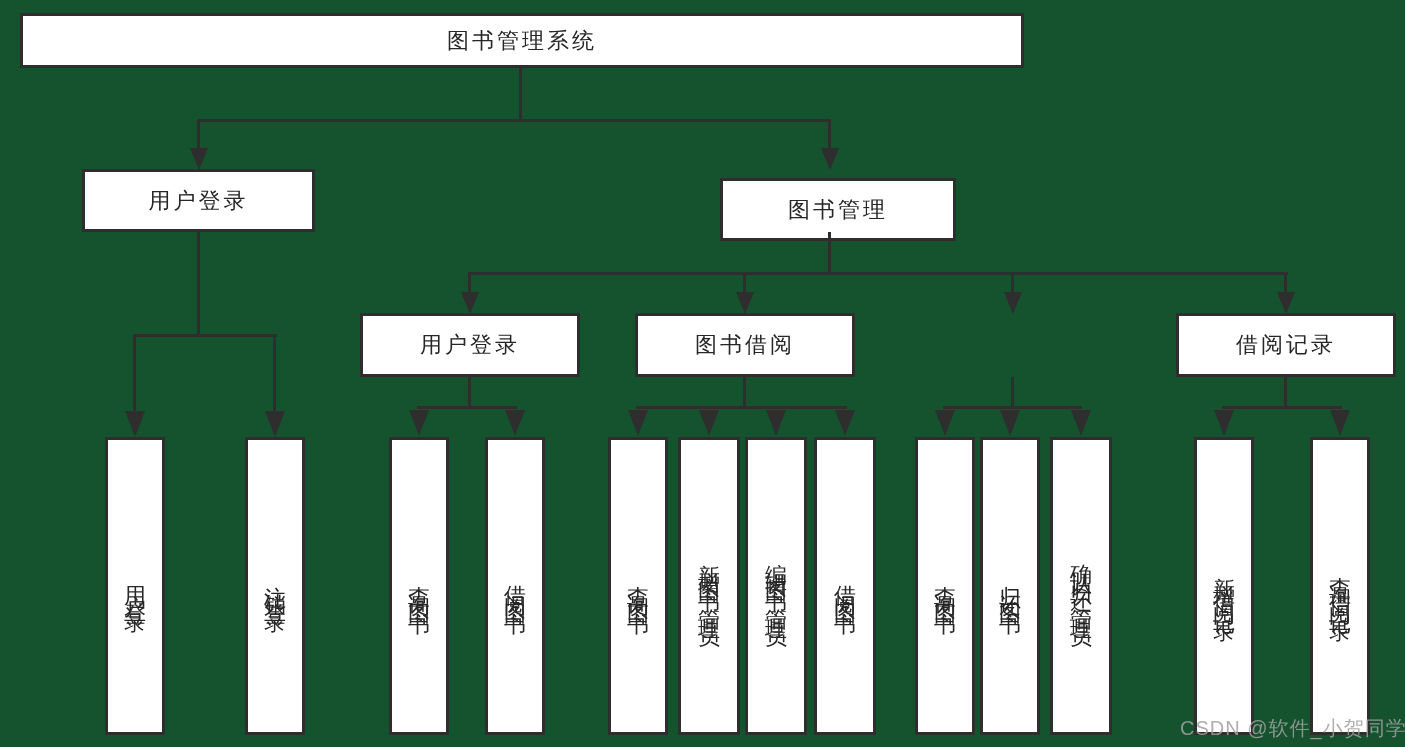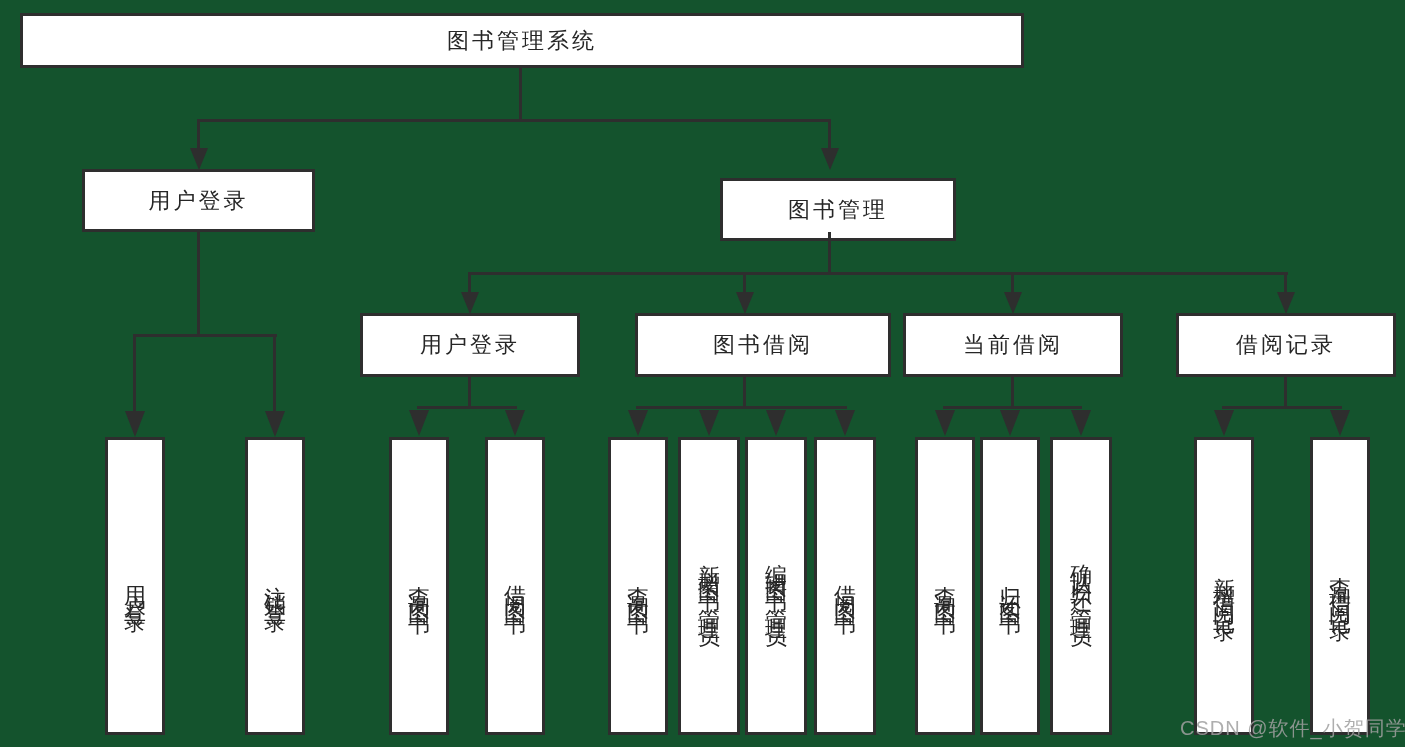--- a/index.html
+++ b/index.html
@@ -112,25 +112,22 @@
   <div class="vline" style="left:743px; top:275px; height:18px;"></div>
   <div class="arrow-node" style="left:736px; top:292px;"></div>
   <div class="vline" style="left:1011px; top:275px; height:18px;"></div>
   <div class="arrow-node" style="left:1004px; top:292px;"></div>
   <div class="vline" style="left:1284px; top:275px; height:18px;"></div>
   <div class="arrow-node" style="left:1277px; top:292px;"></div>
 
   <div class="box" style="left:360px; top:313px; width:220px; height:64px;">
     <span>用户登录</span>
   </div>
-  <div class="box" style="left:635px; top:313px; width:256px; height:64px;">
+  <div class="box" style="left:635px; top:313px; width:220px; height:64px;">
     <span>图书借阅</span>
-  </div>
-  <div class="box" style="left:903px; top:313px; width:220px; height:64px;">
-    <span>当前借阅</span>
   </div>
   <div class="box" style="left:1176px; top:313px; width:220px; height:64px;">
     <span>借阅记录</span>
   </div>
 
   <div class="vline" style="left:468px; top:377px; height:31px;"></div>
   <div class="hline" style="left:417px; top:406px; width:100px;"></div>
   <div class="arrow-leaf" style="left:409px; top:410px;"></div>
   <div class="arrow-leaf" style="left:505px; top:410px;"></div>
 

